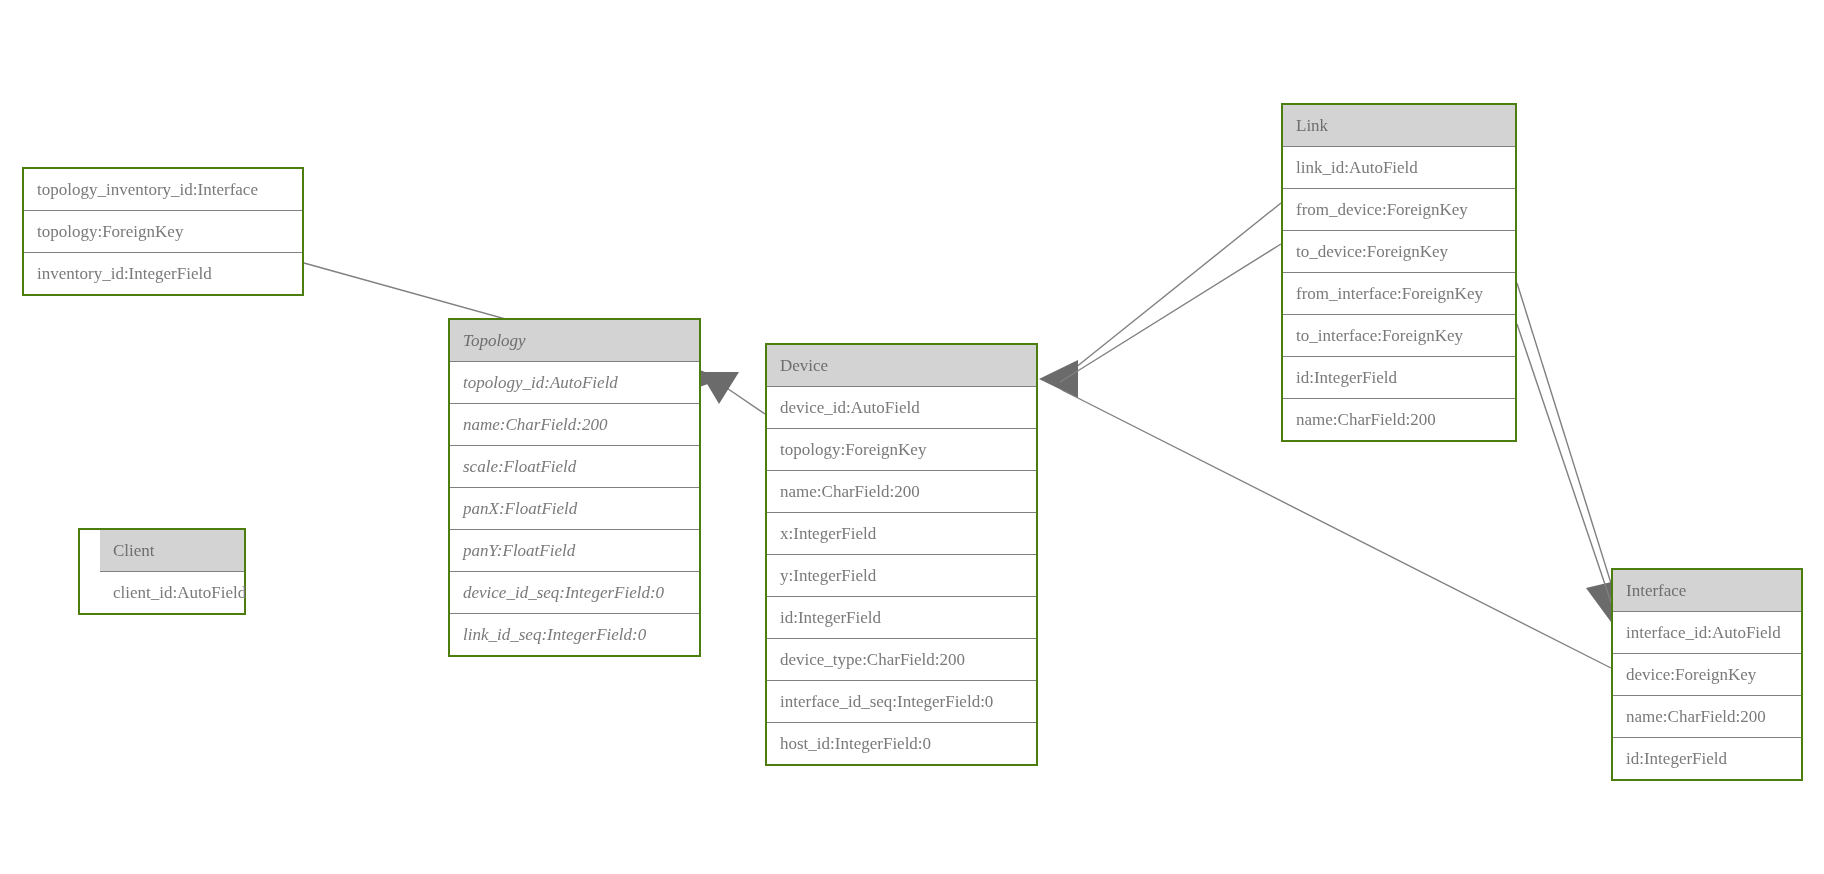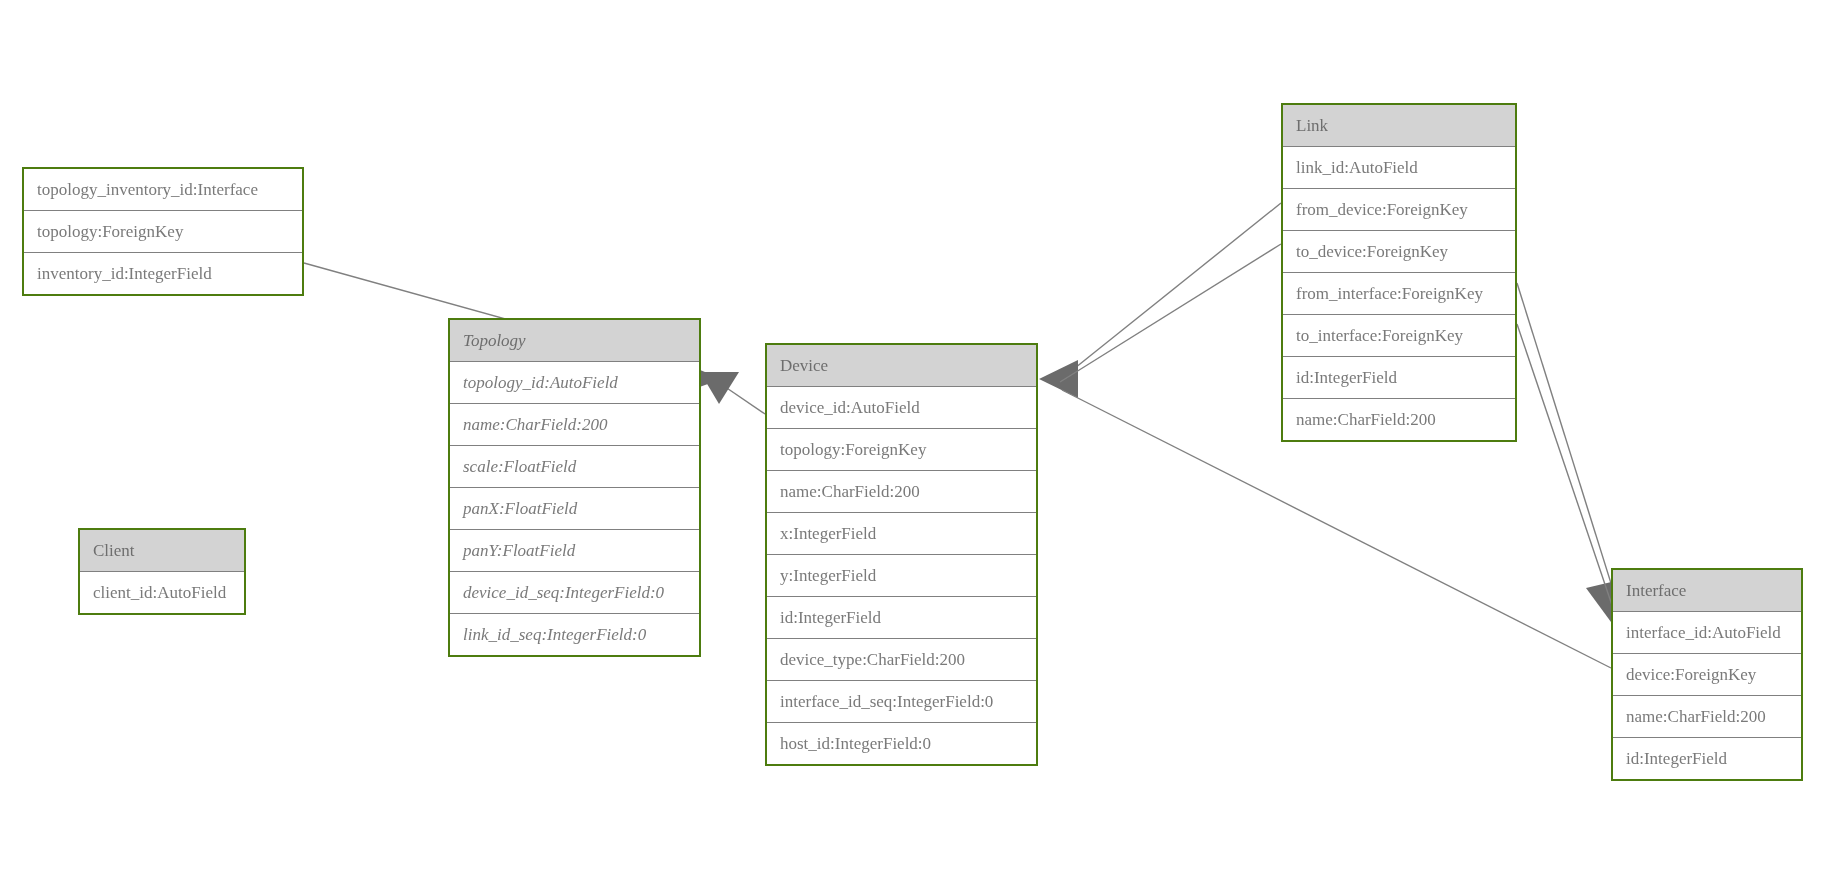--- a/index.html
+++ b/index.html
@@ -94,21 +94,21 @@
     </g>
 
   </svg>
 
   <div id="entity-host">
       <div class="entity" style="left: 22px; top: 167px; width: 282px;">
         <div class="entity-field">topology_inventory_id:Interface</div>
         <div class="entity-field">topology:ForeignKey</div>
         <div class="entity-field last">inventory_id:IntegerField</div>
       </div>
-      <div class="entity" style="left: 78px; top: 528px; width: 168px;">
+      <div class="entity" style="left: 78px; top: 528px; width: 168px; padding-left: 20px;">
         <div class="entity-header">Client</div>
         <div class="entity-field last">client_id:AutoField</div>
       </div>
       <div class="entity" style="left: 448px; top: 318px; width: 253px; font-style: italic;">
         <div class="entity-header">Topology</div>
         <div class="entity-field">topology_id:AutoField</div>
         <div class="entity-field">name:CharField:200</div>
         <div class="entity-field">scale:FloatField</div>
         <div class="entity-field">panX:FloatField</div>
         <div class="entity-field">panY:FloatField</div>

